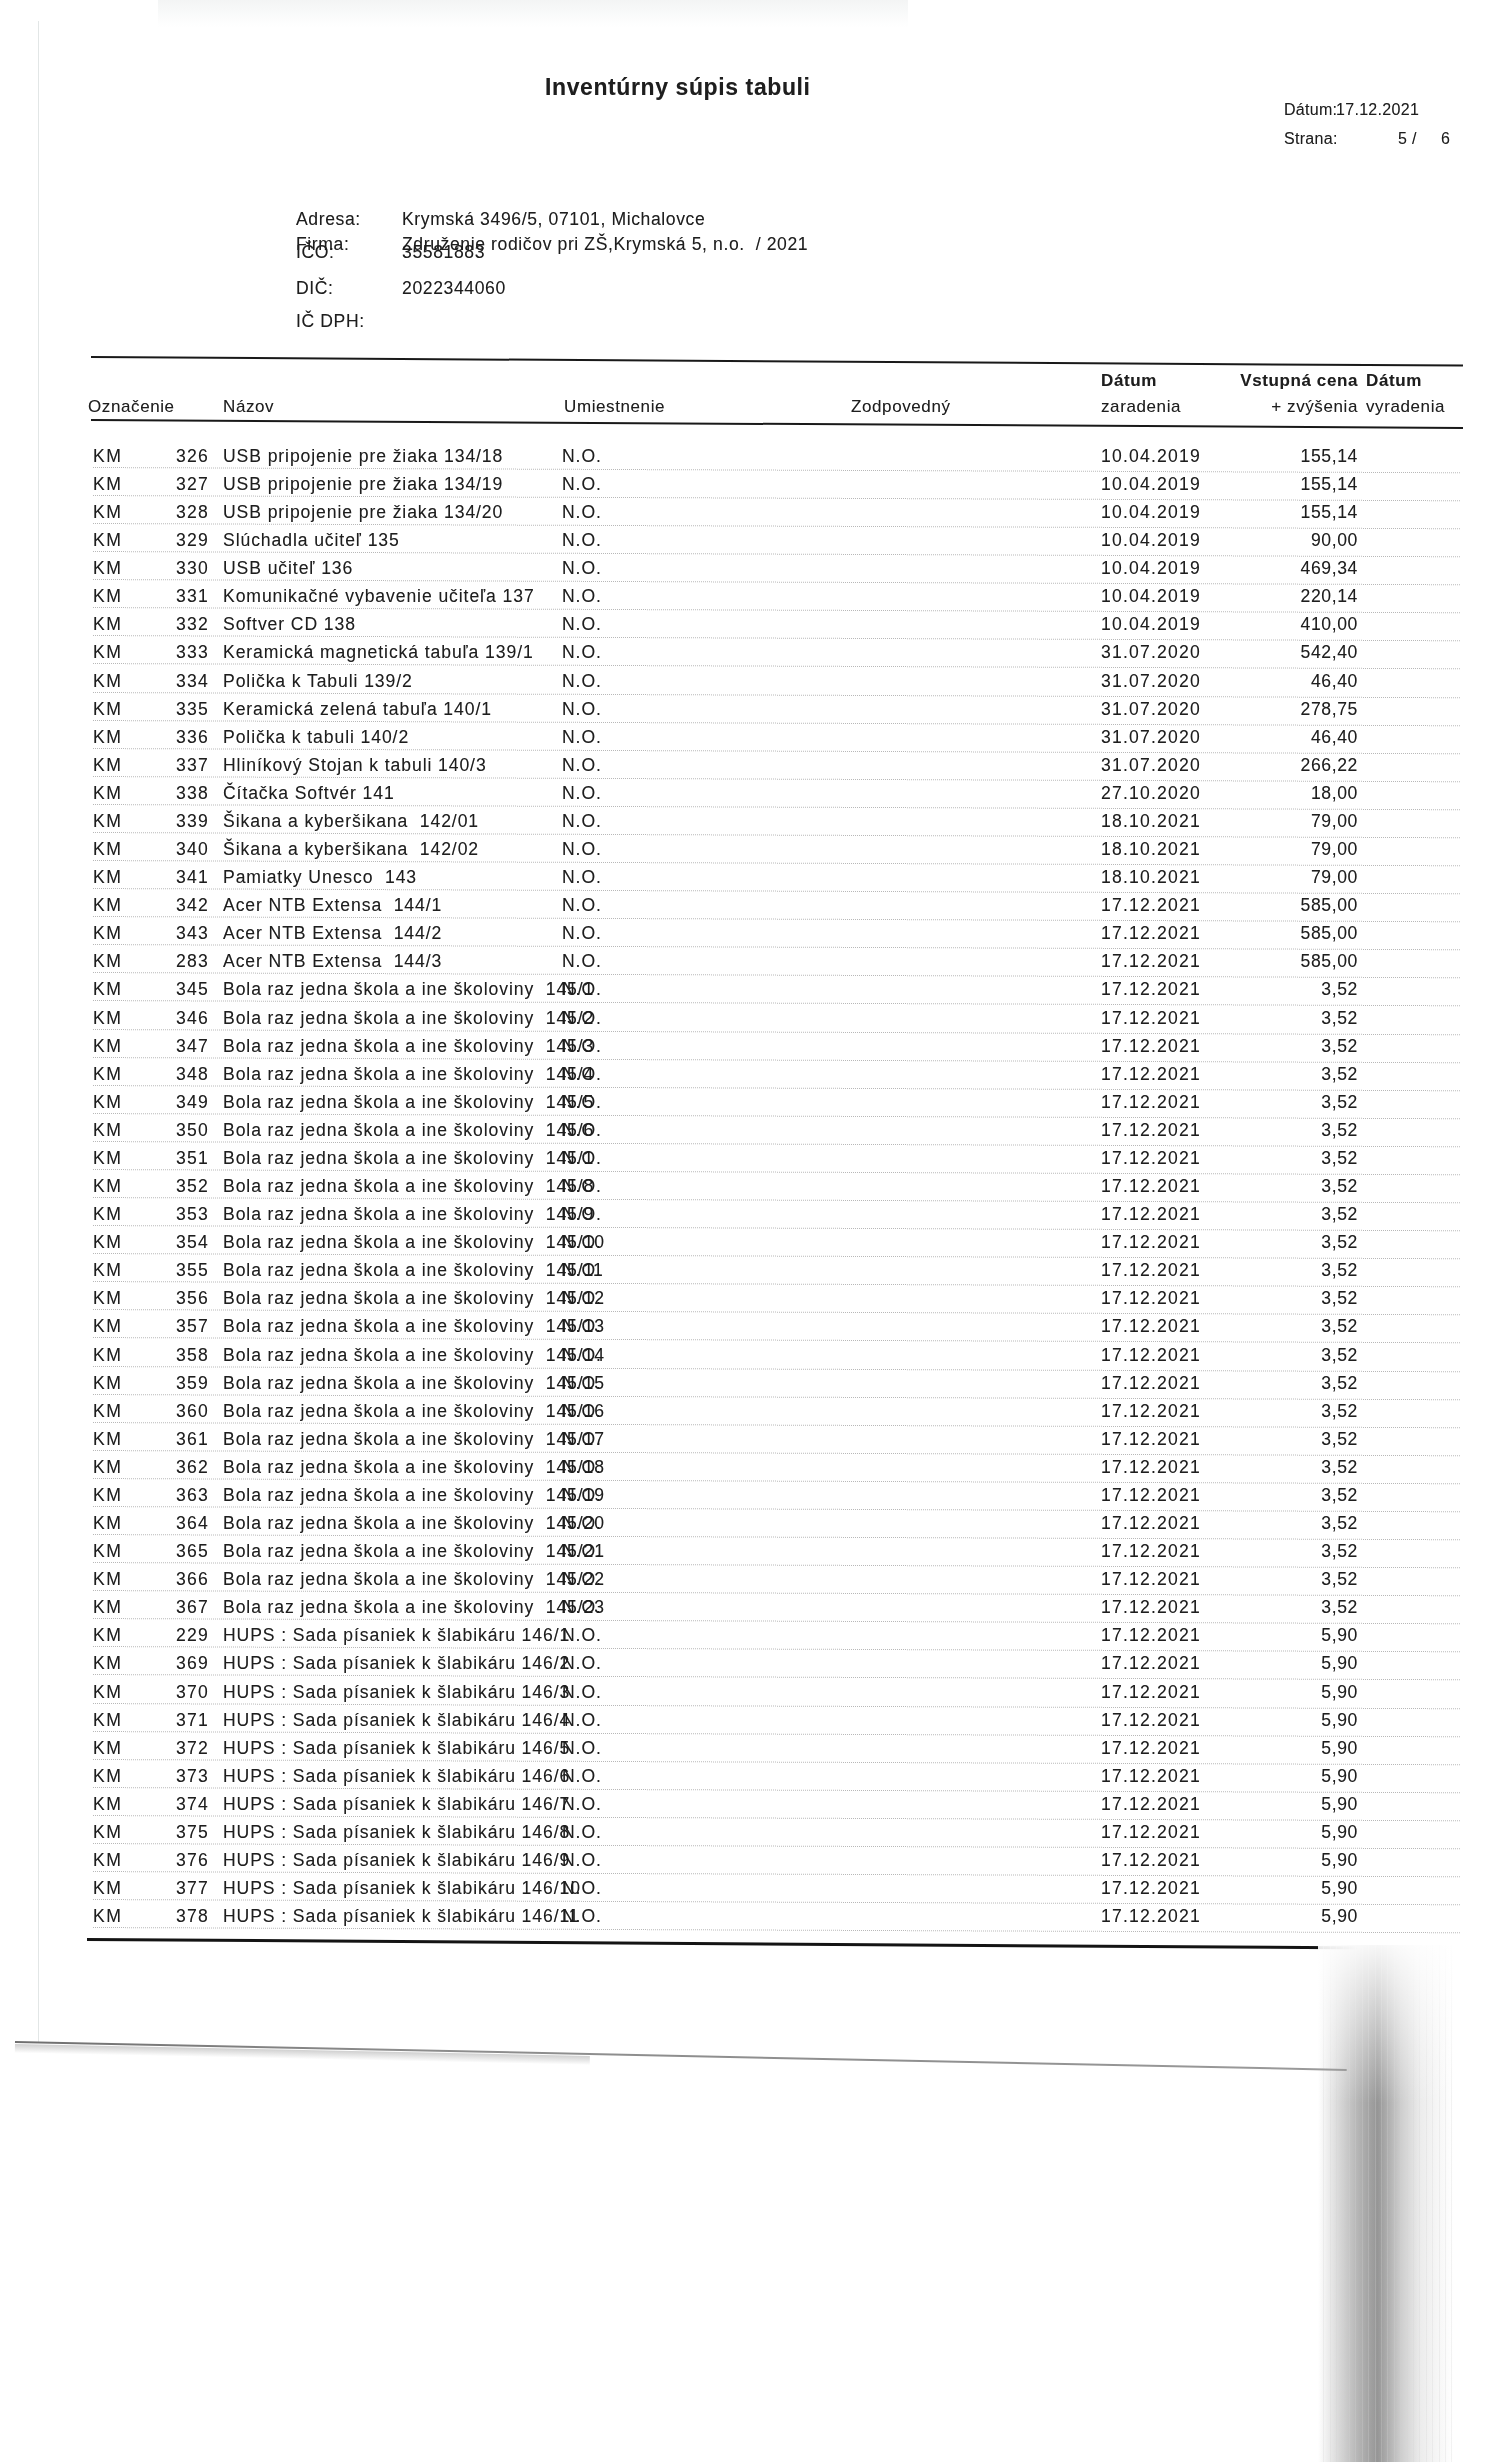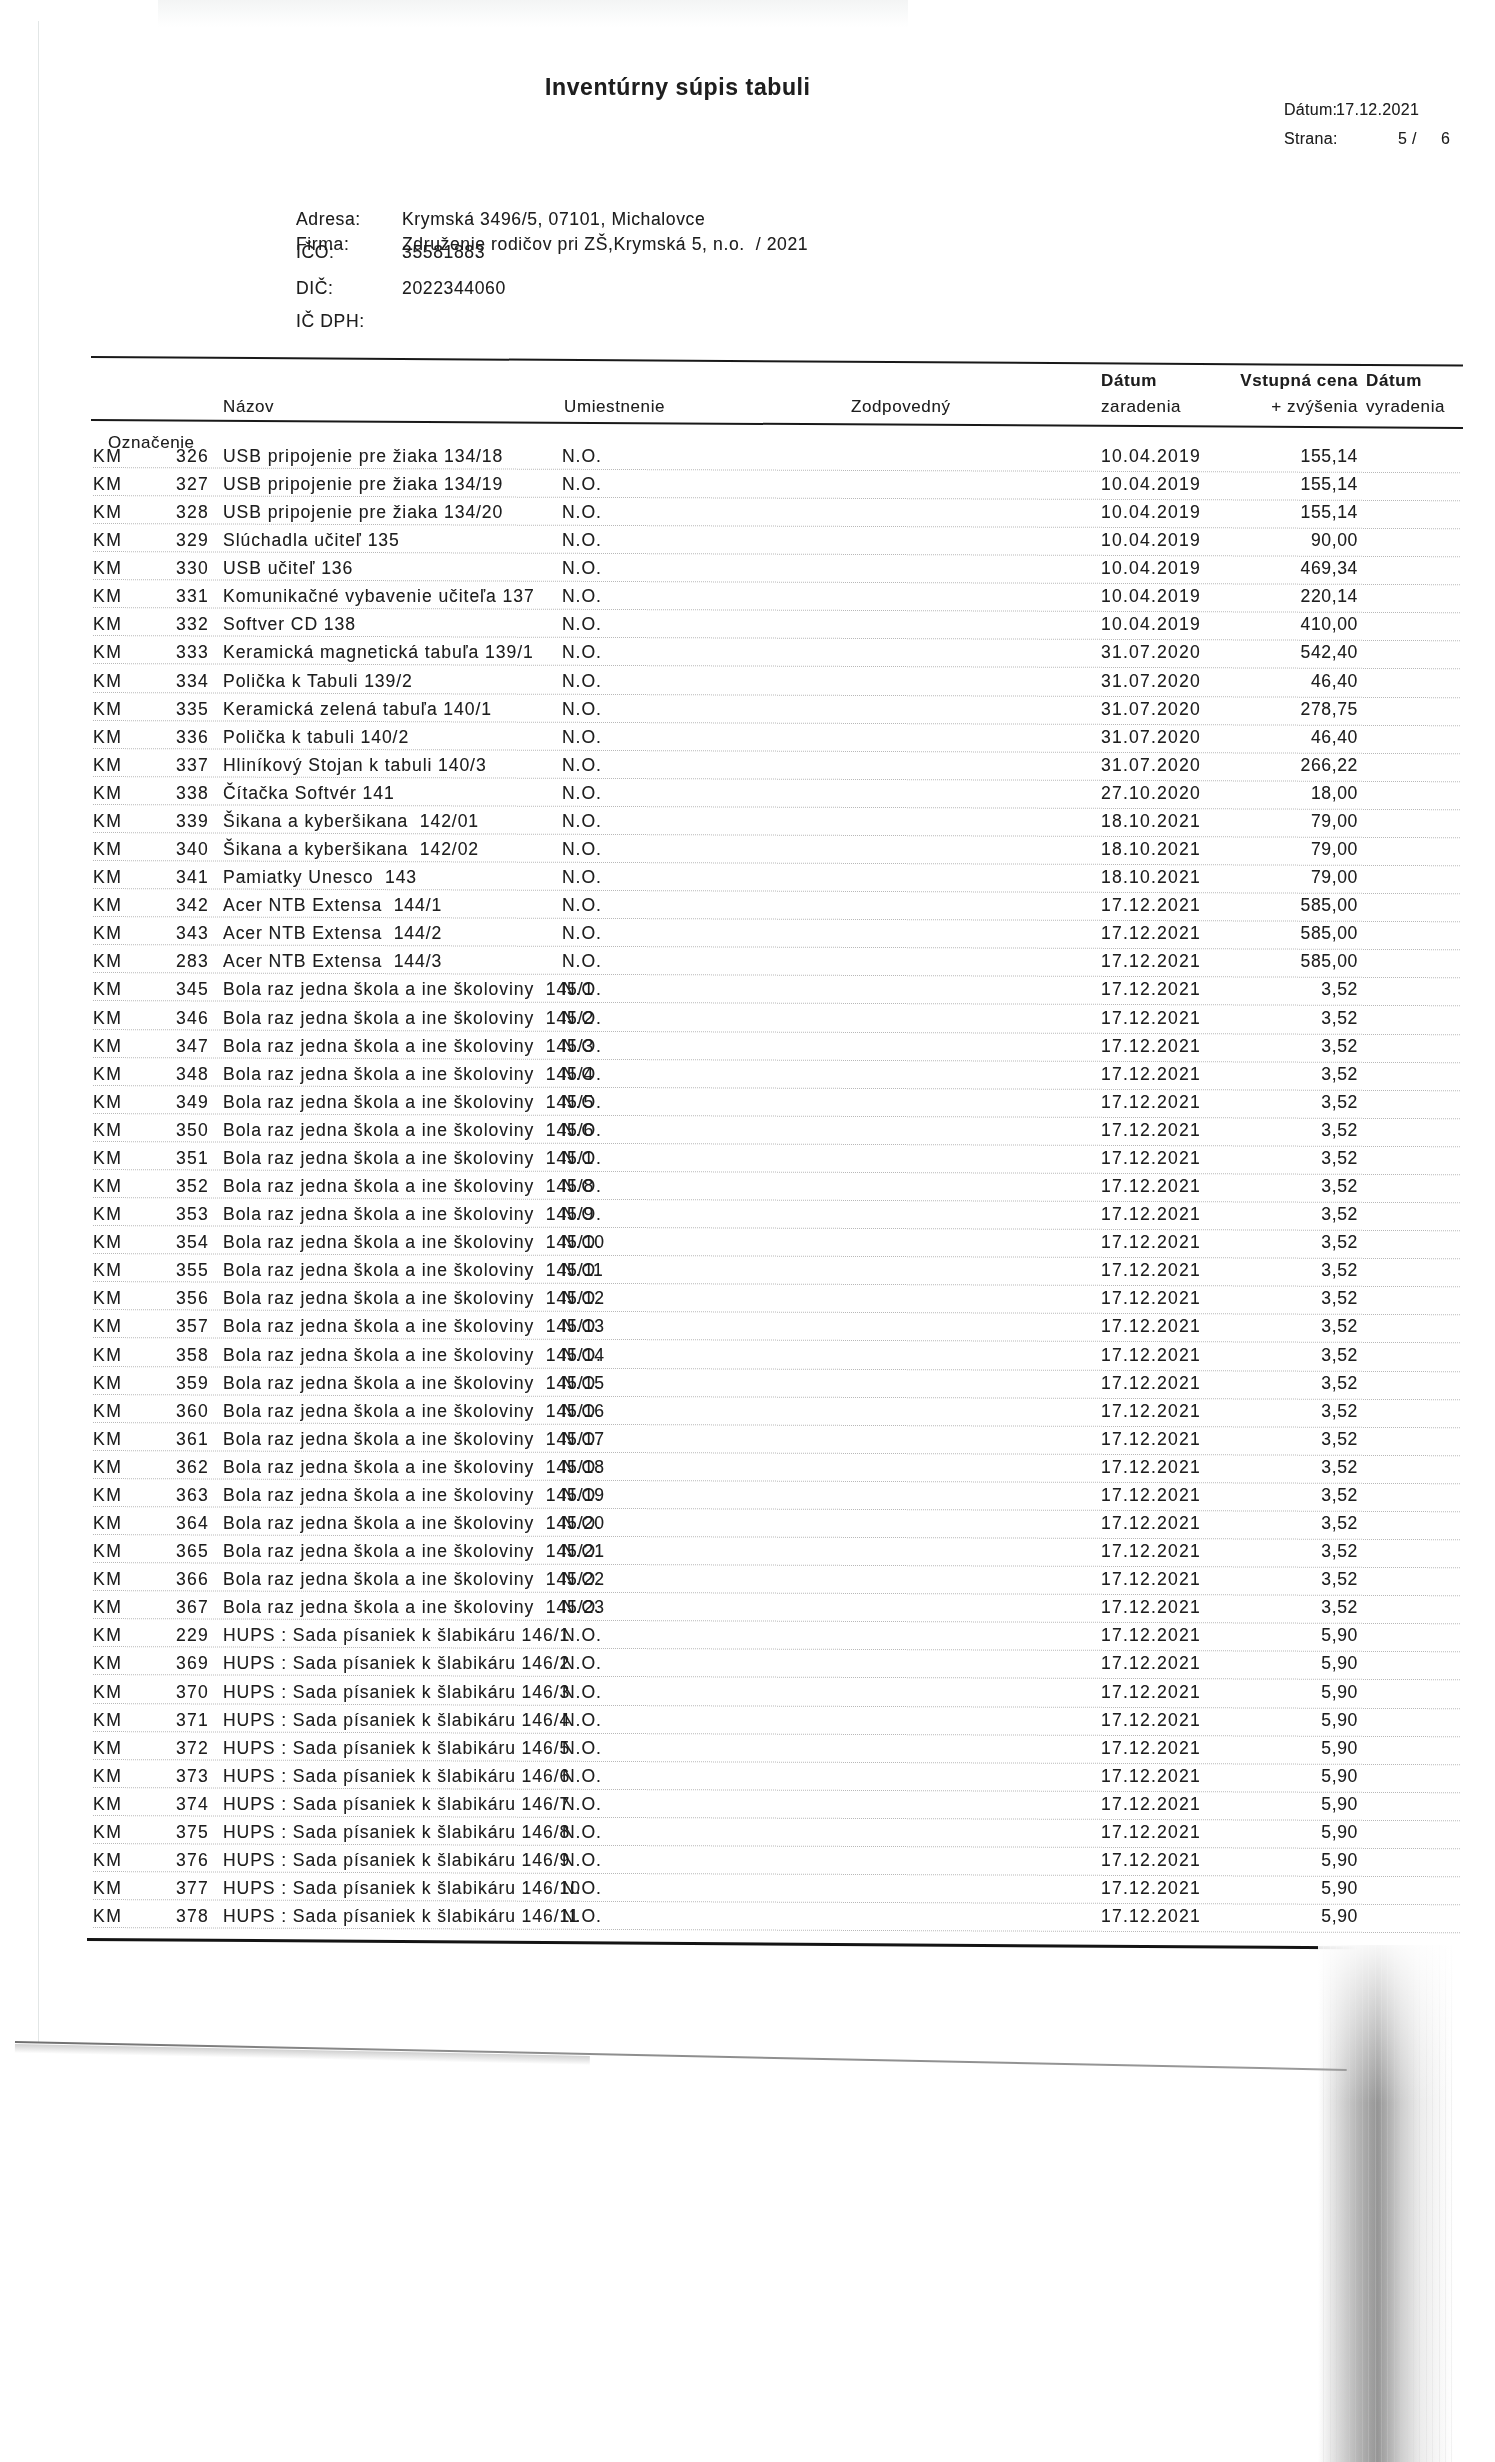--- a/index.html
+++ b/index.html
@@ -23,21 +23,21 @@
   .il{left:296px;} .iv{left:402px;}
   .r0{top:186px;margin-top:48px;} .r1{top:209px;} .r2{top:242px;} .r3{top:278px;} .r4{top:311px;}
   
   .rule{position:absolute;background:#191919;transform-origin:left center;}
   .rule-top{left:91px;top:356px;width:1372px;height:2.3px;transform:rotate(0.36deg);}
   .rule-head{left:91px;top:419px;width:1372px;height:2.3px;transform:rotate(0.33deg);}
   .rule-bottom{left:87px;top:1938px;width:1321px;height:2.9px;background:#141414;transform:rotate(0.38deg);}
   
   .th{position:absolute;font-size:17px;letter-spacing:0.6px;white-space:pre;}
   .h-l1{top:371px;font-weight:bold;} .h-l2{top:397px;}
-  .hx1{left:108px;margin-top:36px;} .hx2{left:223px;} .hx3{left:564px;} .hx4{left:851px;} .hx5{left:1101px;}
+  .hx1{left:88px;} .hx2{left:223px;} .hx3{left:564px;} .hx4{left:851px;} .hx5{left:1101px;}
   .hx6{left:1231px;width:127px;text-align:right;}
   .hx7{left:1366px;}
   
   .trow{position:absolute;left:0;width:1495px;height:28px;}
   .c{position:absolute;top:4.7px;font-size:17.6px;letter-spacing:0.9px;white-space:pre;color:#1e1e1e;}
   .c0{left:93px;letter-spacing:1.5px;}
   .c1{left:176px;letter-spacing:1.2px;}
   .c2{left:223px;}
   .c3{left:562px;}
   .c4{left:1101px;letter-spacing:1.2px;}

